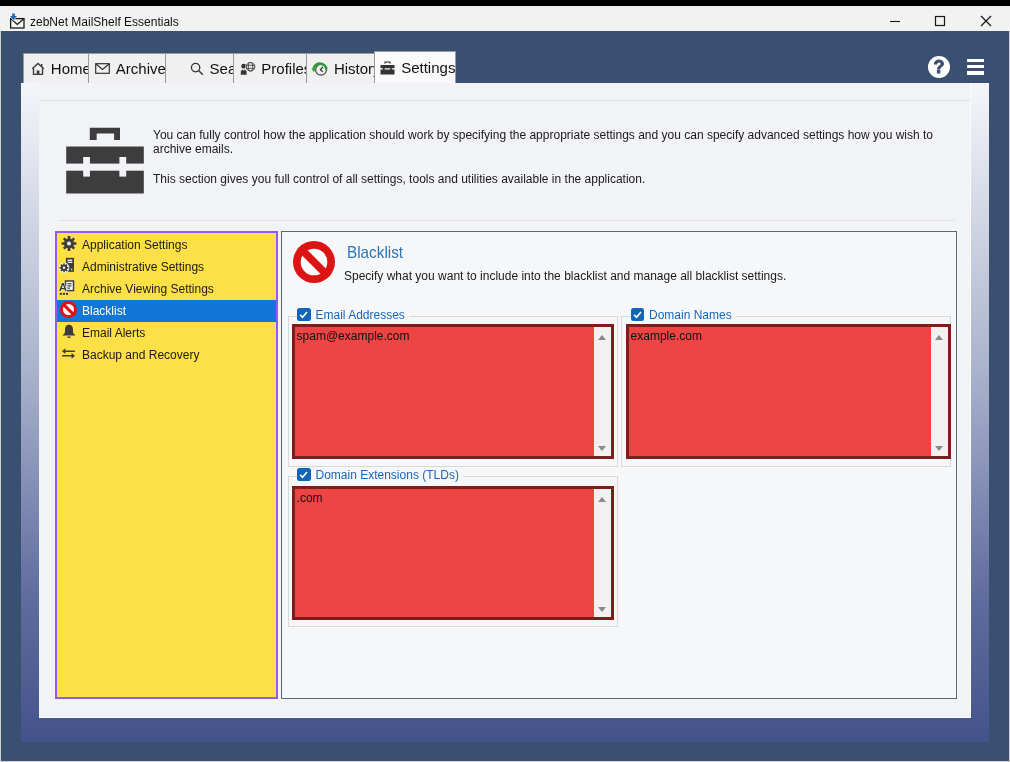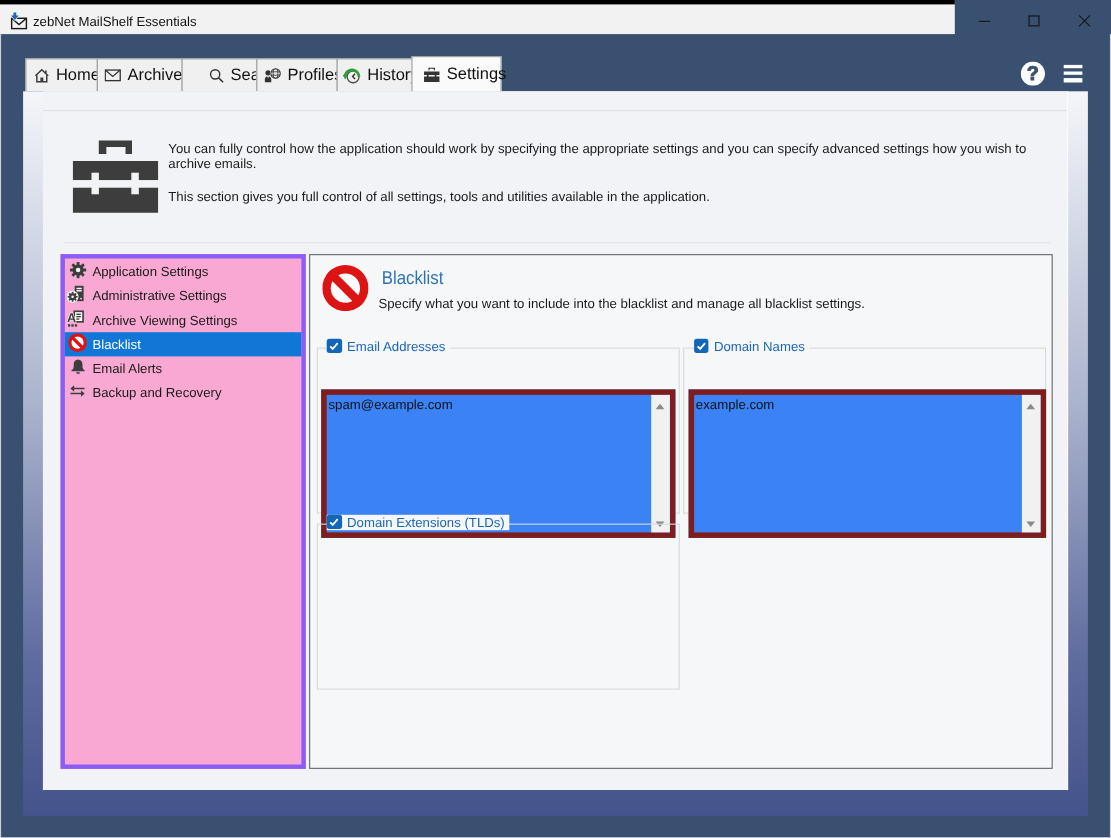--- a/index.html
+++ b/index.html
@@ -1,57 +1,57 @@
 <!DOCTYPE html>
 <html><head>
 <meta charset="utf-8">
 <style>
 * { margin:0; padding:0; box-sizing:border-box; }
 html,body { width:1010px; height:762px; }
 body { position:relative; background:#3a5070; font-family:"Liberation Sans", sans-serif; overflow:hidden; }
 .abs { position:absolute; }
 
 
-#titlebar { left:0; top:0; width:868px; height:31px; background:#f2f2f2; border-top:4px solid #000000; }
+#titlebar { left:0; top:0; width:1010px; height:31px; background:#f2f2f2; border-top:6px solid #000000; }
 #title-text { left:30px; top:9px; font-size:12px; color:#111; }
 
 
 .tab { position:absolute; top:53px; height:30px; background:#f0f0f0; border:1px solid #9a9a9a; border-bottom:none; display:flex; align-items:center; font-size:15px; color:#111; }
 .tab .ticon { margin-left:9px; flex-shrink:0; }
 .tab .tlabel { margin-left:5.8px; }
 #tab-settings { top:51px; height:32px; background:#fafafa; z-index:5; }
 
 
 #grad { left:21px; top:83px; width:968px; height:659px; background:linear-gradient(180deg,#f5f6fa 0%, #a9b2cc 44%, #5f6c9e 78%, #44538b 100%); }
 #page { left:39px; top:83px; width:932px; height:634.5px; background:#f2f3f6; border-right:1.5px solid #fbfcfd; border-bottom:1.5px solid #fbfcfd; }
 #pline { left:39px; top:100px; width:931px; height:1px; background:#dddfe3; }
 #sep { left:58px; top:220px; width:897px; height:1px; background:#e3e3e5; }
 
 #headtext { left:153px; top:127.5px; width:790px; font-size:12px; line-height:14.75px; color:#1a1a1a; }
 
 
-#navpanel { left:55px; top:231px; width:223px; height:468px; background:#f9a8d4; border:4px solid #8b5cf6; }
+#navpanel { left:55px; top:231px; width:223px; height:468px; background:#fde047; border:2px solid #8b5cf6; }
 #rightpanel { left:281px; top:231px; width:676px; height:468px; background:#f6f7f9; border:1px solid #64666b; }
 
 .navrow { position:relative; height:22px; display:flex; align-items:center; font-size:12px; color:#1a1a1a; }
 .navrow .nicon { position:absolute; left:4px; top:50%; transform:translateY(-50%); }
 .navrow .nlabel { margin-left:25px; }
 .navrow.sel { background:#1177d7; color:#fff; }
 
 
 #rp-title { position:absolute; left:64.5px; top:12.3px; font-size:17px; line-height:17px; color:#2e74b5; transform:scaleX(0.9); transform-origin:0 0; }
 #rp-sub { position:absolute; left:62px; top:37px; font-size:12px; color:#1a1a1a; }
 
 .grp { position:absolute; border:1px solid #d9d9d9; }
 .grp-label { position:absolute; top:-9px; left:8.5px; height:14px; display:flex; align-items:center; background:#f6f7f9; padding:0 4px 0 0; }
 .grp-label .cbx { width:13.5px; height:13.5px; border-radius:2.5px; background:#1166b8; position:relative; }
 .grp-label .cbt { font-size:12px; color:#1a66b8; margin-left:5px; }
 .cbx svg { position:absolute; left:1.2px; top:2.2px; }
 
-.lb { position:absolute; background:#3b82f6; border:5px solid #7f1d1d; font-size:12px; color:#111;margin-top:30px; }
+.lb { position:absolute; background:#ef4444; border:3px solid #7f1d1d; font-size:12px; color:#111; }
 .lb .item { margin:2.2px 0 0 2px; }
 .sbar { position:absolute; right:0; top:0; bottom:0; width:17px; background:#f1f1f2; }
 .sarr { position:absolute; left:4px; width:0; height:0; border-left:4.5px solid transparent; border-right:4.5px solid transparent; }
 .sarr.up { top:8px; border-bottom:5px solid #8a8a8a; }
 .sarr.dn { bottom:5px; border-top:5px solid #8a8a8a; }
 </style>
 </head>
 <body>
 
 <div class="abs" id="titlebar">
@@ -114,21 +114,21 @@
 </div>
 <div class="tab" style="left:305.8px; width:70.2px;">
   <svg class="ticon" style="margin-left:4.3px" width="17" height="16" viewBox="0 0 17 16">
       <circle cx="10" cy="8.8" r="5.4" fill="none" stroke="#4a4a4a" stroke-width="1.2"></circle>
       <path d="M11.8 6 L9.5 8.6 L11.8 10.9" fill="none" stroke="#333" stroke-width="1.3"></path>
       <path d="M15.4 8.6 A 6.5 6.5 0 0 0 2.6 7.6" fill="none" stroke="#2f9e38" stroke-width="2.6"></path>
       <path d="M0.5 7.2 L5.1 7.2 L2.8 11.2 Z" fill="#2f9e38"></path>
     </svg>
   <span class="tlabel">History</span>
 </div>
-<div class="tab" id="tab-settings" style="left:374px; width:82.4px;">
+<div class="tab" id="tab-settings" style="left:374px; width:82.4px;justify-content:flex-end;">
   <svg class="ticon" style="margin-left:10.3px" width="15" height="14" viewBox="0 0 15 14">
       <path d="M4.5 0.5 L10.5 0.5 L10.5 2 L9 2 L9 1.6 L6 1.6 L6 2 L4.5 2 Z M4.5 1.5 L5.2 1.5 L5.2 3 L4.5 3 Z M9.8 1.5 L10.5 1.5 L10.5 3 L9.8 3 Z" fill="#333"></path>
       <path d="M0.5 4 L14.5 4 L14.5 7.2 L0.5 7.2 Z M0.5 8.5 L14.5 8.5 L14.5 13.5 L0.5 13.5 Z" fill="#333"></path>
       <rect x="3" y="6" width="1.6" height="4.5" fill="#333"></rect>
       <rect x="10.2" y="6" width="1.6" height="4.5" fill="#333"></rect>
     </svg>
   <span class="tlabel">Settings</span>
 </div>
 
 <svg class="abs" style="left:928px; top:56px;" width="22" height="22" viewBox="0 0 22 22">
@@ -321,13 +321,20 @@
   <div class="grp" style="left:5.5px; top:243.5px; width:330px; height:151px;">
     <div class="grp-label">
         <span class="cbx">
           <svg width="11" height="10" viewBox="0 0 11 10">
             <path d="M2.2 4.9 L4.5 7.2 L9 1.9" fill="none" stroke="#fff" stroke-width="1.6"></path>
           </svg>
         </span>
         <span class="cbt">Domain Extensions (TLDs)</span>
       </div>
   </div>
+  <div class="lb" style="left:9.6px; top:254.3px; width:322.4px; height:134px;">
+    <div class="item">.com</div>
+    <div class="sbar">
+        <span class="sarr up"></span>
+        <span class="sarr dn"></span>
+      </div>
+  </div>
 </div>
 
 </body></html>

